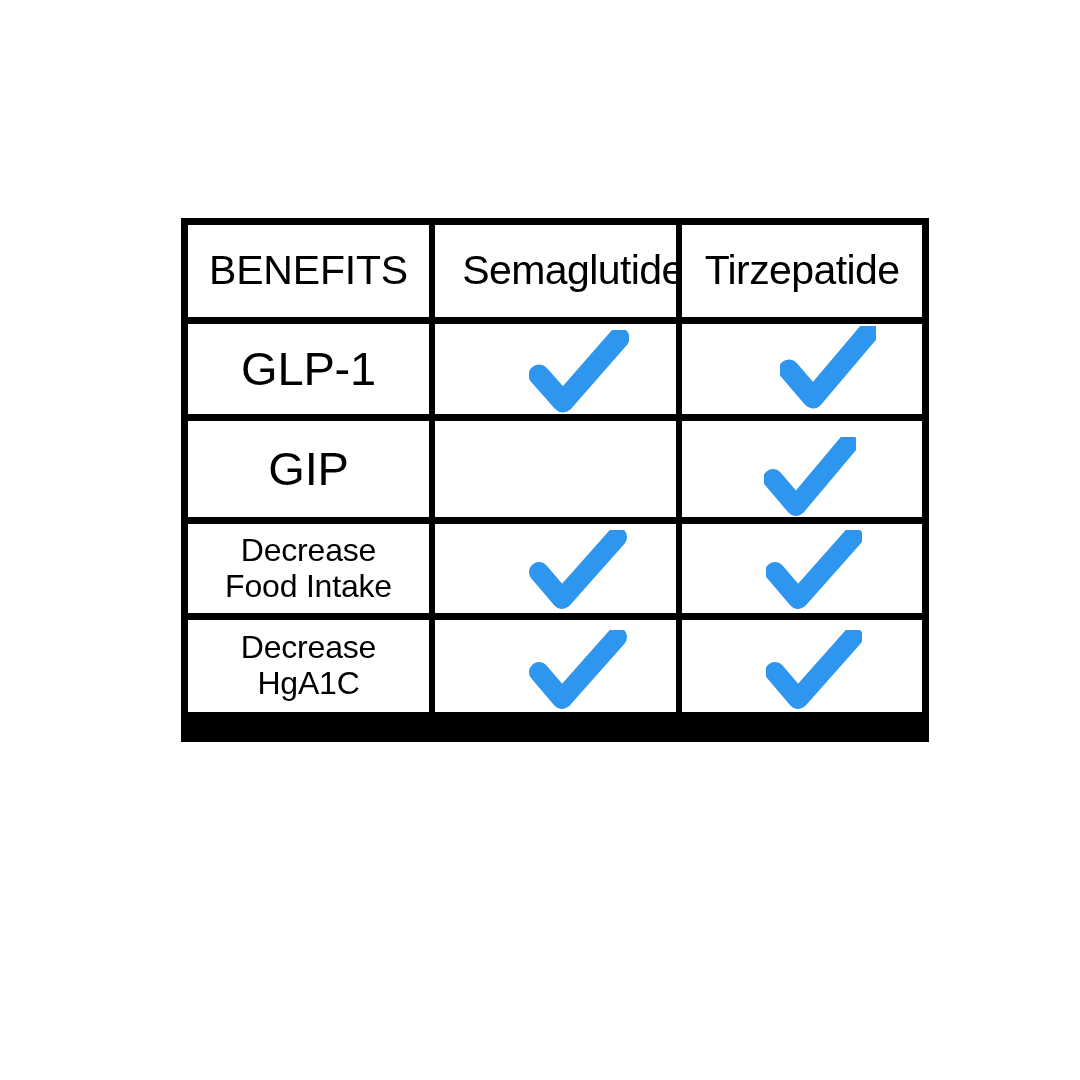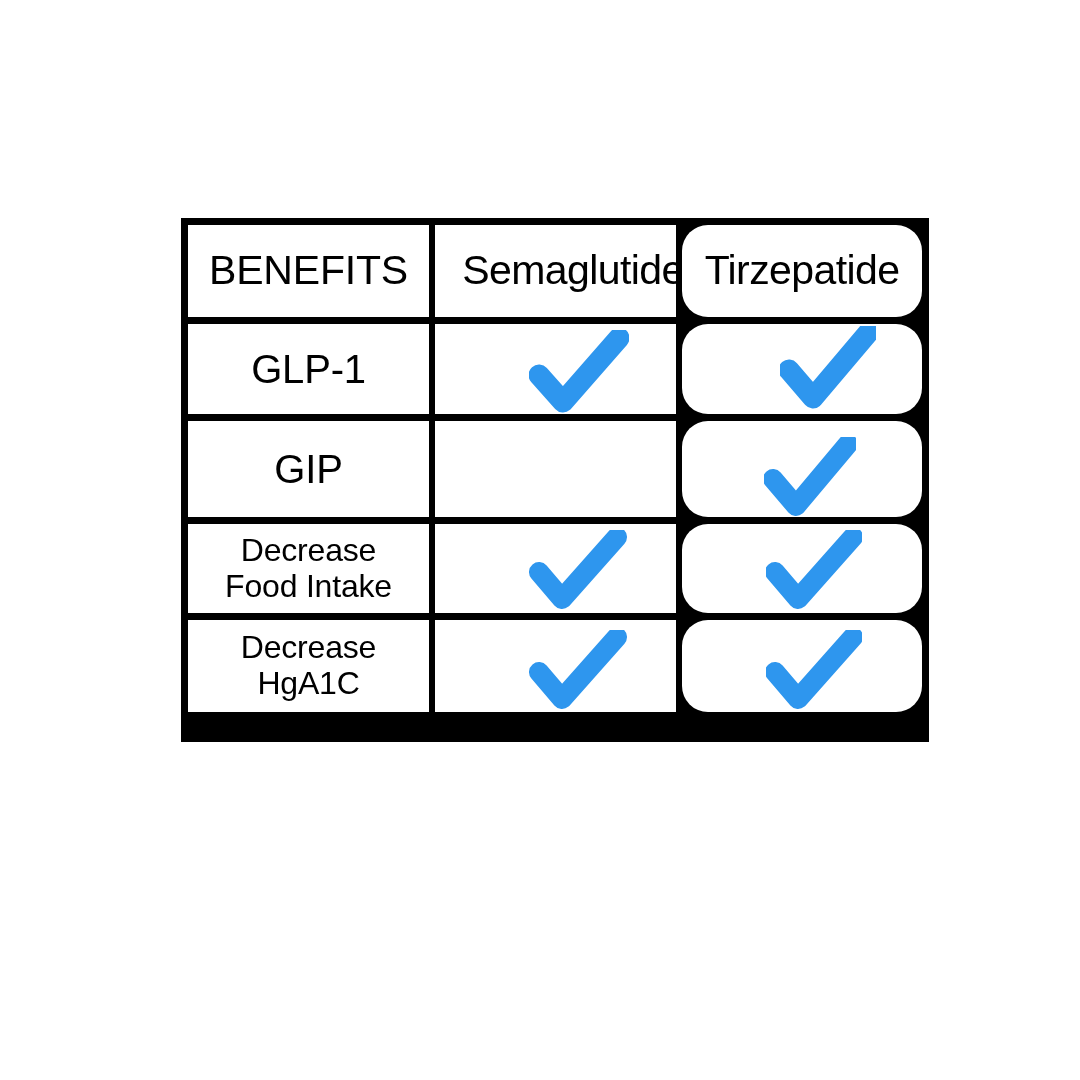--- a/index.html
+++ b/index.html
@@ -48,26 +48,26 @@
     background:#ffffff;
     position:relative;
     display:flex;
     align-items:center;
     justify-content:center;
     overflow:hidden;
   }
 
   .col-benefit { width:241px; flex:0 0 241px; }
   .col-sema    { width:241px; flex:0 0 241px;padding-left:35px; }
-  .col-tirz    { width:240px; flex:0 0 240px;border-radius:26px; }
+  .col-tirz    { width:240px; flex:0 0 240px; }
 
   
   .cell-text {
     color:#000000;
-    font-size:40px;
+    font-size:47px;
     line-height:1.07;
     text-align:center;
     letter-spacing:-0.2px;
     white-space:pre-line;
     font-weight:400;
   }
   .r-head .cell-text { font-size:41px; }
   .col-sema.head-cell .cell-text,
   .col-tirz.head-cell .cell-text { letter-spacing:-0.6px; }
 

